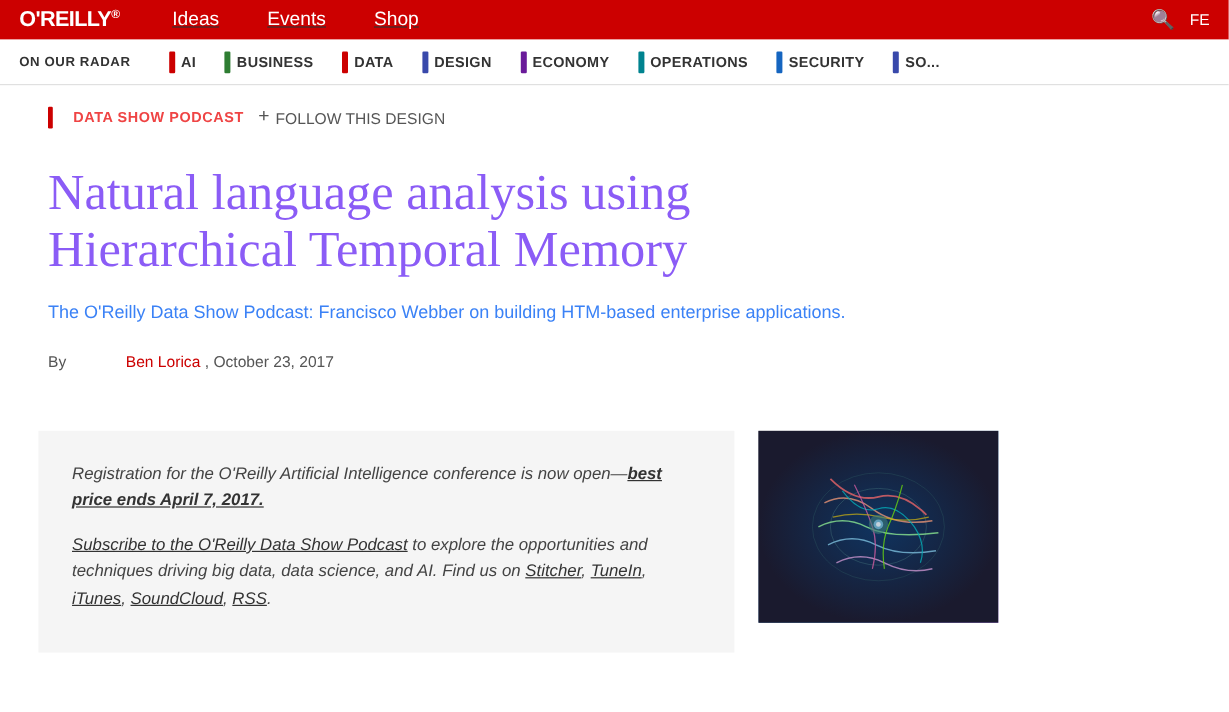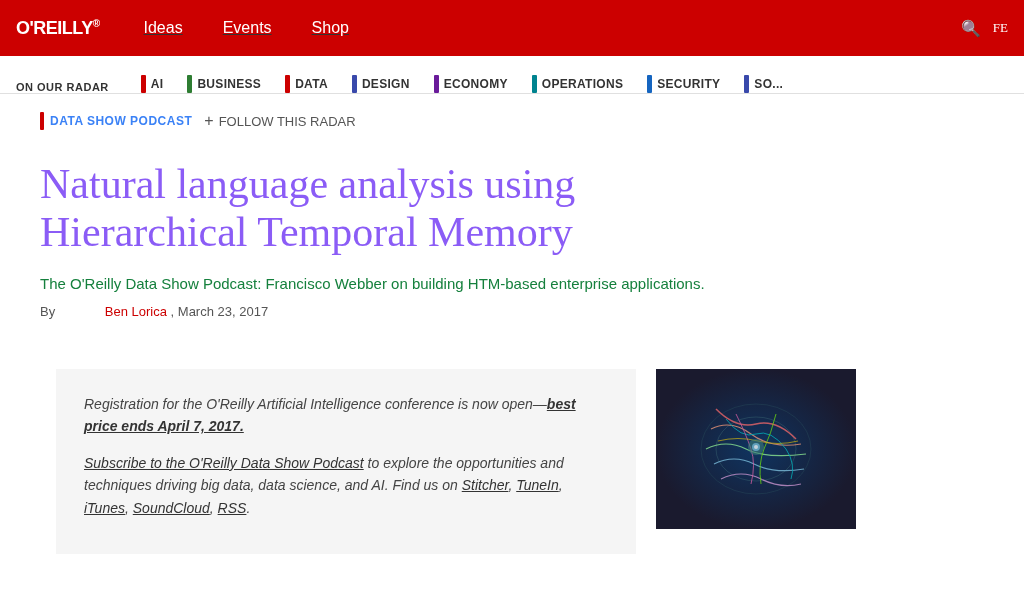--- a/index.html
+++ b/index.html
@@ -1,21 +1,21 @@
 <!DOCTYPE html>
 <html><head>
   <meta charset="utf-8">
   <style>
     * { margin: 0; padding: 0; box-sizing: border-box; }
     body { font-family: 'Georgia', serif; background: #fff; color: #333; overflow-x: hidden; }
 
     
     #top-nav {
       background: #cc0000;
-      height: 56px;
+      height: 33px;
       display: flex;
       align-items: center;
       padding: 0 16px;
     }
     #logo-area {
       display: flex;
       align-items: center;
       margin-right: 24px;
     }
     .logo-text {
@@ -58,21 +58,21 @@
       font-size: 16px;
       cursor: pointer;
     }
 
     
     #radar-bar {
       background: #fff;
       border-bottom: 1px solid #e0e0e0;
       height: 38px;
       display: flex;
-      align-items: flex-end;
+      align-items: center;
       padding: 0 16px;
       gap: 0;
     }
     .radar-label {
       font-size: 11px;
       font-weight: bold;
       font-family: Arial, sans-serif;
       color: #333;
       margin-right: 20px;
       letter-spacing: 0.5px;
@@ -118,23 +118,24 @@
     .badge-bar {
       width: 4px;
       height: 18px;
       background: #cc0000;
       border-radius: 1px;
     }
     .badge-label {
       font-size: 12px;
       font-family: Arial, sans-serif;
       font-weight: bold;
-      color: #3b82f6;
+      color: #ef4444;
       letter-spacing: 0.5px;
       text-transform: uppercase;
+      margin-left: 11px;
     }
     .follow-btn {
       display: flex;
       align-items: center;
       gap: 5px;
       font-size: 13px;
       font-family: Arial, sans-serif;
       color: #555;
       cursor: pointer;
     }
@@ -151,39 +152,39 @@
     .article-title {
       font-size: 42px;
       color: #8b5cf6;
       font-family: 'Georgia', serif;
       font-weight: normal;
       line-height: 1.15;
       margin-bottom: 16px;
     }
     .article-subtitle {
       font-size: 15px;
-      color: #15803d;
+      color: #3b82f6;
       font-family: Arial, sans-serif;
       font-weight: normal;
       line-height: 1.5;
-      margin-bottom: 9px;
+      margin-bottom: 22px;
     }
     .article-byline {
       font-size: 13px;
       color: #555;
       font-family: Arial, sans-serif;
     }
     .byline-author {
       color: #cc0000;
       padding-left: 46px;
     }
 
     
     #callout-section {
-      padding: 0 56px;
+      padding: 0 32px;
       display: flex;
       gap: 20px;
       margin-top: 20px;
     }
     .callout-box {
       background: #f5f5f5;
       padding: 24px 28px;
       flex: 1;
       max-width: 580px;
       font-size: 14px;
@@ -229,21 +230,21 @@
       O'REILLY<span class="logo-reg">®</span>
     </span>
   </div>
   <div class="nav-links">
     <a class="nav-link">Ideas</a>
     <a class="nav-link">Events</a>
     <a class="nav-link">Shop</a>
   </div>
   <div class="nav-right">
     <span class="nav-icon">🔍</span>
-    <span class="nav-icon" style="font-size:13px; font-family: Liberation Serif, serif;">FE</span>
+    <span class="nav-icon" style="font-size:13px; font-family: Liberation Sans, sans-serif;">FE</span>
   </div>
 </nav>
 
 <div id="radar-bar">
   <span class="radar-label">ON OUR RADAR</span>
   <div class="radar-topics">
     <div class="radar-topic">
       <span class="topic-dot" style="background:#cc0000;"></span>
       <span>AI</span>
     </div>
@@ -278,33 +279,33 @@
   </div>
 </div>
 
 <div id="breadcrumb-bar">
   <div class="podcast-badge">
     <span class="badge-bar"></span>
     <span class="badge-label">DATA SHOW PODCAST</span>
   </div>
   <div class="follow-btn">
     <span class="plus-icon">+</span>
-    <span>FOLLOW THIS RADAR</span>
+    <span>FOLLOW THIS DESIGN</span>
   </div>
 </div>
 
 <div id="main-content">
   <h1 class="article-title">Natural language analysis using Hierarchical Temporal Memory</h1>
   <p class="article-subtitle">The O'Reilly Data Show Podcast: Francisco Webber on building HTM-based enterprise applications.</p>
   <p class="article-byline">
     <span>By</span>
     <span> </span>
     <a class="byline-author">Ben Lorica</a>
     <span>, </span>
-    <span>March 23, 2017</span>
+    <span>October 23, 2017</span>
   </p>
 </div>
 
 <div id="callout-section">
   <div class="callout-box">
     <p>
       <span>Registration for the O'Reilly Artificial Intelligence conference is now open—</span><a class="callout-link-bold">best price ends April 7, 2017.</a>
     </p>
     <p>
       <a class="callout-link">Subscribe to the O'Reilly Data Show Podcast</a><span> to explore the opportunities and techniques driving big data, data science, and AI. Find us on </span><a class="callout-link">Stitcher</a><span>, </span><a class="callout-link">TuneIn</a><span>, </span><a class="callout-link">iTunes</a><span>, </span><a class="callout-link">SoundCloud</a><span>, </span><a class="callout-link">RSS</a><span>.</span>

